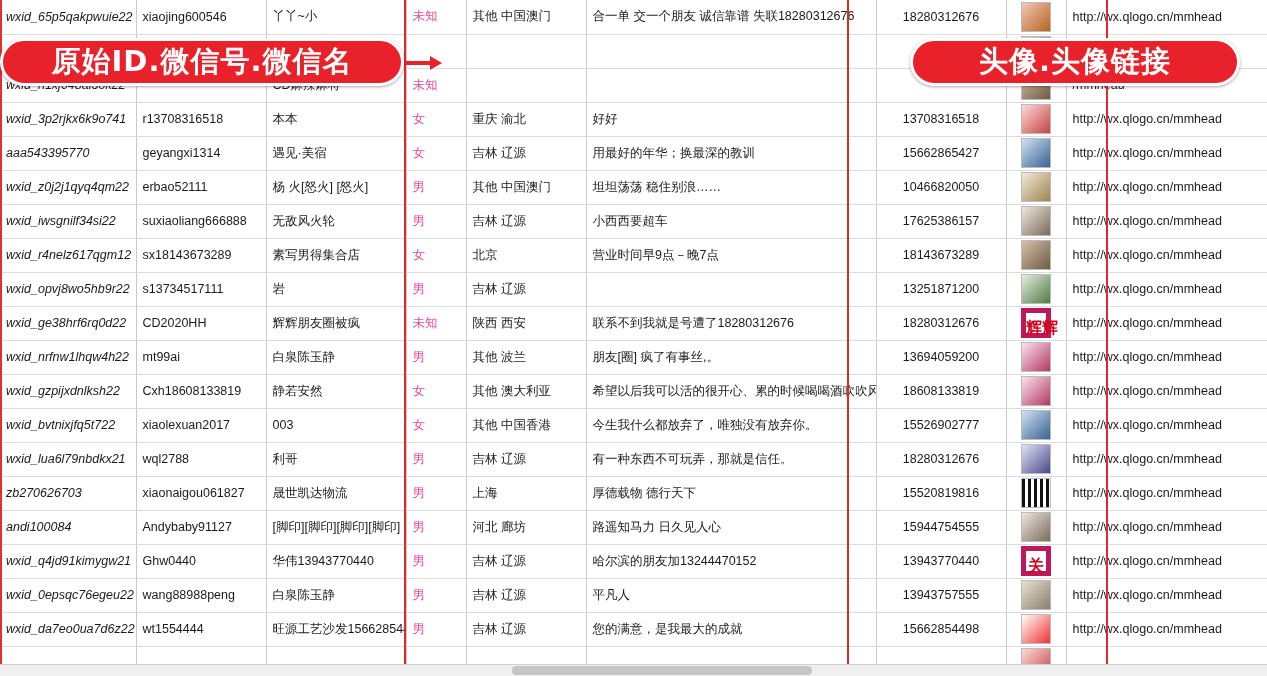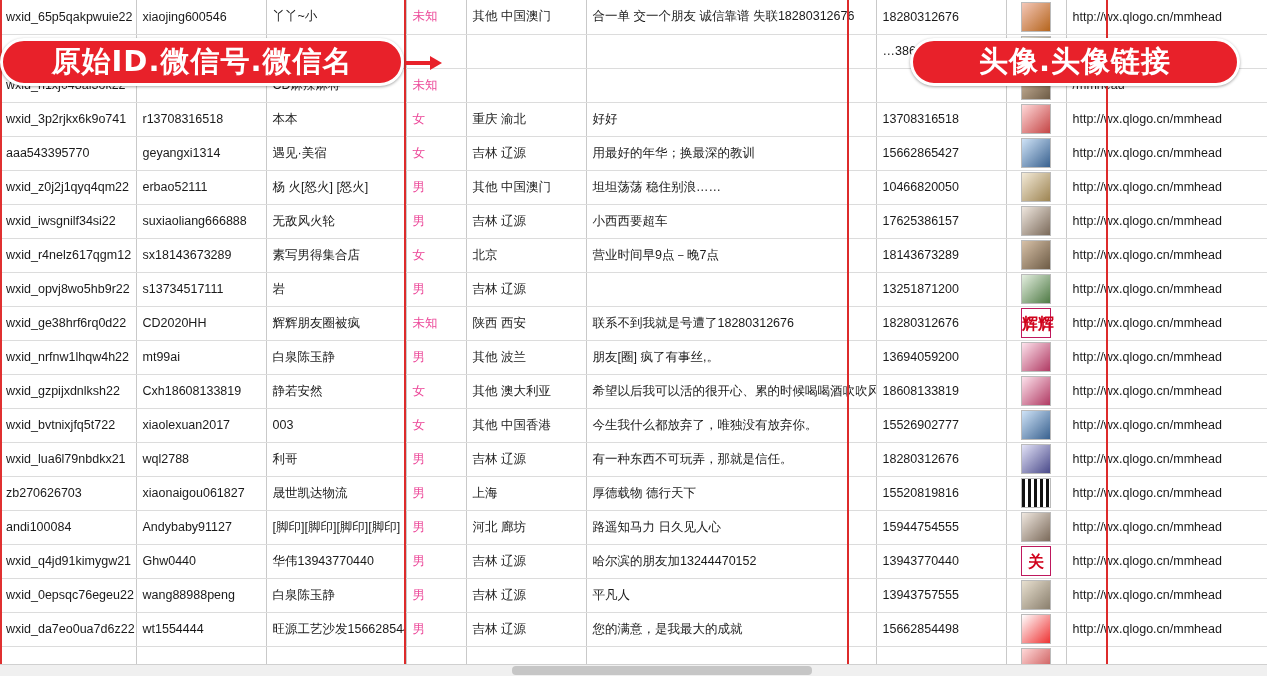--- a/index.html
+++ b/index.html
@@ -37,27 +37,27 @@
   col.c0 { width: 136px; }
   col.c1 { width: 130px; }
   col.c2 { width: 140px; }
   col.c3 { width: 60px; }
   col.c4 { width: 120px; }
   col.c5 { width: 290px; }
   col.c6 { width: 130px; }
   col.c7 { width: 60px; }
   col.c8 { width: 301px; }
 
-  td.col-id     { color: #1a1a1a; }
+  td.col-id     { color: #1a1a1a; font-style: italic; }
   td.col-wxid   { color: #1a1a1a; }
   td.col-name   { color: #1a1a1a; margin-left: 18px; }
   td.col-sex    { color: #ec4899; }
   td.col-region { color: #1a1a1a; }
   td.col-sign   { color: #1a1a1a; }
-  td.col-phone  { color: #1a1a1a; }
+  td.col-phone  { color: #1a1a1a; text-align: center; }
   td.col-avatar { padding: 0; text-align: center; }
   td.col-link   { color: #1a1a1a; }
 
   
   .leftbar {
     position: absolute;
     left: 0; top: 0;
     width: 2px; height: 676px;
     background: #e03030;
     z-index: 6;
@@ -91,21 +91,21 @@
   .av-j { background: linear-gradient(135deg,#fde2ec,#b03a63); }
   .av-k { background: linear-gradient(135deg,#e2e2f7,#4a4a8a); }
   .av-l { background: linear-gradient(135deg,#fff,#e33); }
   .av-red-text {
     background: #ffffff;
     color: #d0021b;
     font-size: 16px;
     line-height: 30px;
     text-align: center;
     font-weight: bold;
-    border: 1px solid #be185d;
+    border: 5px solid #be185d;
   }
   .av-qr {
     background:
       repeating-linear-gradient(90deg,#111 0 3px,#fff 3px 6px),
       #fff;
   }
 
   
   .banner {
     position: absolute;

